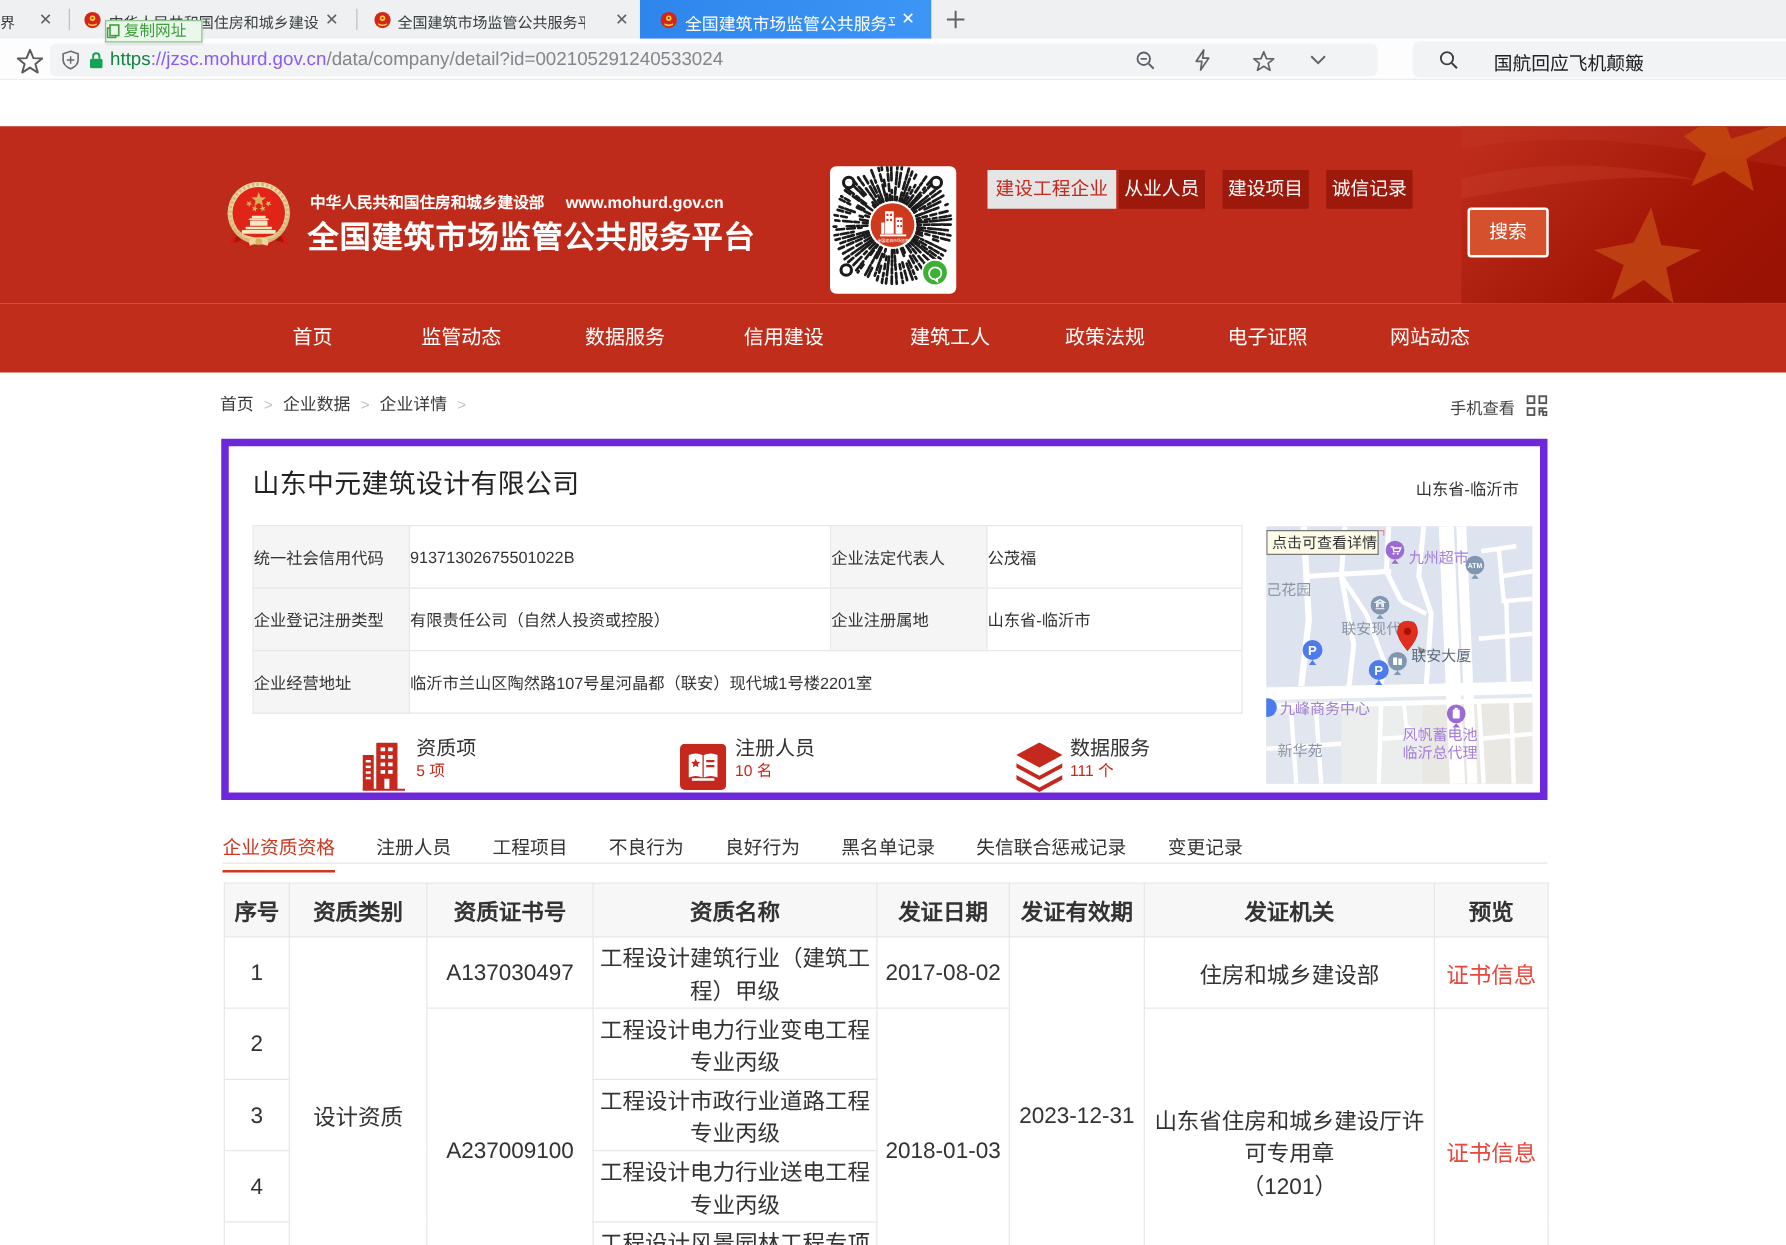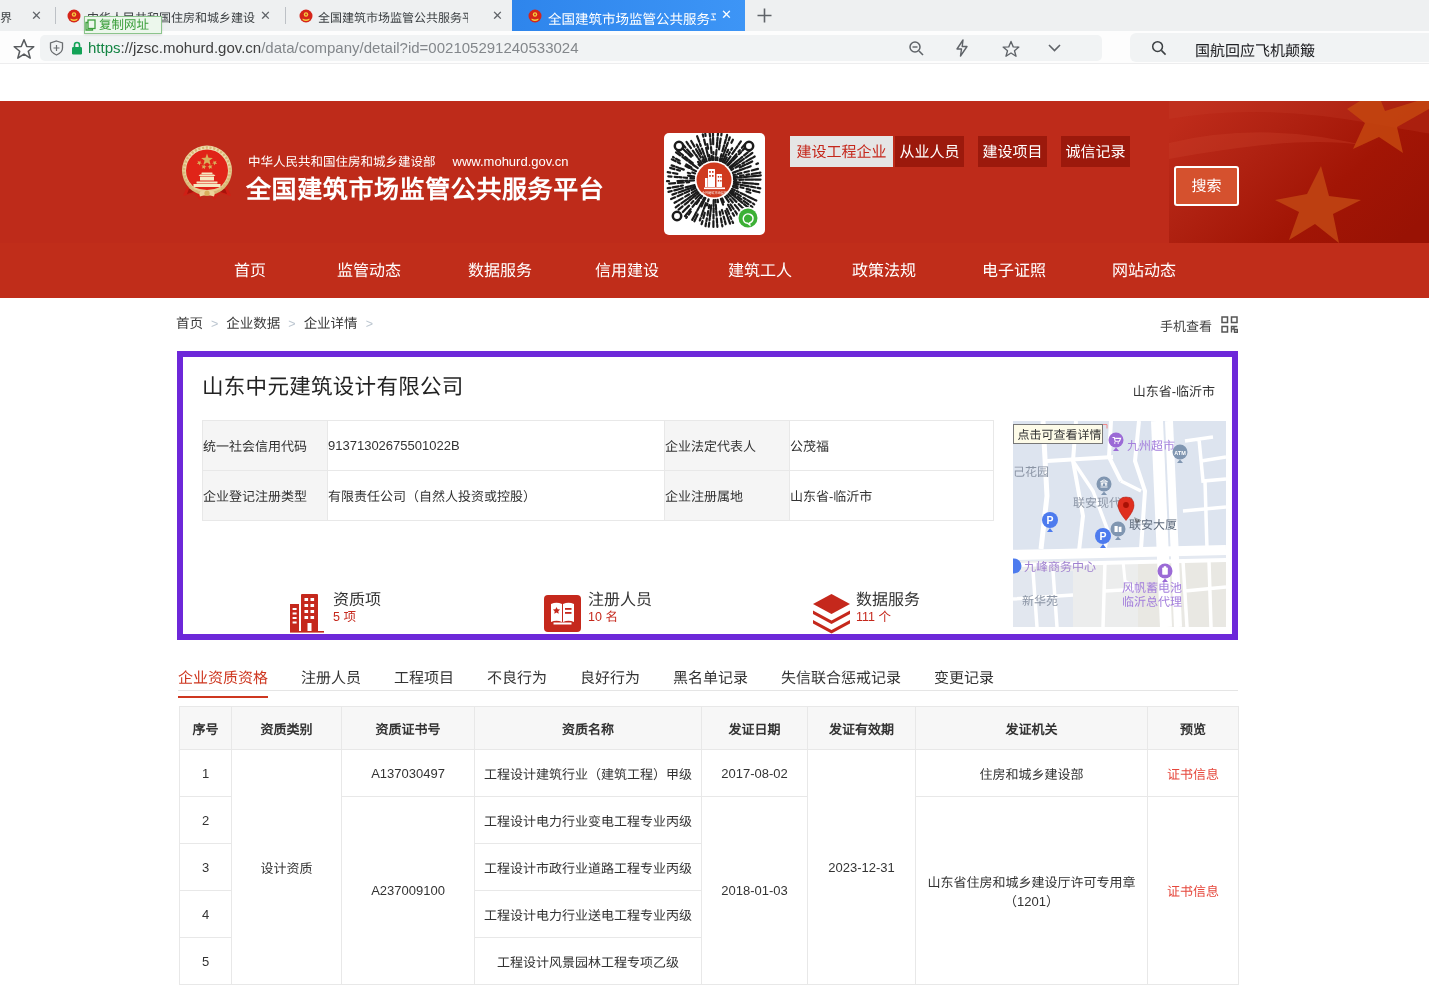--- a/index.html
+++ b/index.html
@@ -17,21 +17,21 @@
 #addrbar{position:absolute;left:0;top:31px;width:1429px;height:33px;background:#fdfdfd;border-bottom:1px solid #ededee}
 #urlfield{position:absolute;left:40px;top:4px;width:1062px;height:26px;background:#f1f3f4;border-radius:5px}
 #srchfield{position:absolute;left:1130px;top:2px;width:299px;height:29px;background:#f1f3f4;border-radius:6px 0 0 6px}
 #tooltip{position:absolute;left:84px;top:16px;width:78px;height:18px;background:#ecf7ec;border:1px solid #8cc48c;box-shadow:0 1px 2px rgba(0,0,0,.12);font-size:12.5px;color:#3da03d;line-height:17px;text-align:left;z-index:60}
 
 #whitegap{position:absolute;left:0;top:64px;width:1429px;height:37px;background:#fff}
 #hdr{position:absolute;left:0;top:101px;width:1429px;height:142px;background:#be2b1a;overflow:hidden}
 #nav{position:absolute;left:0;top:243px;width:1429px;height:55px;background:#c02d1a}
 .navitem{position:absolute;top:0;height:55px;line-height:55px;color:#fff;font-size:16px;text-align:center;white-space:nowrap}
 #flagdecor{position:absolute;right:0;top:0;width:260px;height:197px}
-.hsmall{position:absolute;left:248px;top:50px;font-weight:normal;color:#fff;letter-spacing:0px;white-space:nowrap}
+.hsmall{position:absolute;left:248px;top:50px;font-weight:bold;color:#fff;letter-spacing:0px;white-space:nowrap}
 .hbig{position:absolute;left:246px;top:68px;font-size:25px;font-weight:bold;color:#fff;letter-spacing:0.6px;white-space:nowrap}
 #qrbox{position:absolute;left:664px;top:32px;width:101px;height:102px;background:#fff;border-radius:5px}
 .stab{position:absolute;top:35px;height:31px;line-height:31px;text-align:center;font-size:15px;color:#fff;background:#9c190c}
 .stab.on{background:#e5e5e5;color:#c5281c}
 #sinput{position:absolute;left:790px;top:66px;width:385px;height:37px;background:#fff;line-height:37px;font-size:13.5px;color:#a9a9a9;padding-left:13px;white-space:nowrap;overflow:hidden}
 #sbtn{position:absolute;left:1174px;top:65px;width:65px;height:40px;background:#d5512e;border:2px solid #fff;border-radius:3px;color:#fff;font-size:15px;text-align:center;line-height:36px}
 
 .bc{font-size:13.5px;color:#3a3a3a}
 .bcsep{color:#bcc6d0;font-size:12.5px;padding:0 8px}
 #card{position:absolute;left:177px;top:351px;width:1061px;height:289px;border:6px solid #6d28d9}
@@ -43,21 +43,21 @@
 td.val{padding-left:21px}
 .stat{position:absolute;top:234px;height:44px}
 .stat .t1{font-size:16px;color:#333;line-height:17px;white-space:nowrap}
 .stat .t2{font-size:12.5px;color:#c5281c;line-height:18px;text-align:center;white-space:nowrap}
 
 #tabs2{position:absolute;left:178px;top:666px;width:1060px;height:25px;border-bottom:1px solid #e5e5e5}
 .t2{float:left;font-size:15px;color:#333;margin-right:33px;padding-bottom:9px}
 .t2.on{color:#ce3720;border-bottom:2px solid #ce3720}
 
 table.big{position:absolute;left:179px;top:706px;border-collapse:collapse;table-layout:fixed}
-table.big td,table.big th{border:1px solid #e8e8e8;font-size:13px;color:#333;text-align:center;padding:2px 4px;font-weight:normal;background:#fff}
+table.big td,table.big th{border:1px solid #e8e8e8;font-size:18px;color:#333;text-align:center;padding:2px 4px;font-weight:normal;background:#fff}
 table.big th{background:#f7f7f7;font-weight:bold;height:43px}
 .rlink{color:#e6483d}
 </style>
 </head>
 <body>
 <div id="page">
 
 <div id="tabbar">
   <div class="abs tab-title" style="left:0;top:8px">界</div>
   <div class="abs tabx" style="left:31px;top:8px">✕</div>
@@ -103,21 +103,21 @@
       </svg>
   <div id="urlfield">
     <svg class="abs" style="left:9px;top:5px" width="15" height="16" viewBox="0 0 15 16">
           <path d="M7.5 1 L13.5 3 V8 Q13.5 12.5 7.5 15 Q1.5 12.5 1.5 8 V3 Z" fill="none" stroke="#6a6d70" stroke-width="1.3"></path>
           <path d="M7.5 5 V11 M4.5 8 H10.5" stroke="#6a6d70" stroke-width="1.2"></path>
         </svg>
     <svg class="abs" style="left:31px;top:6px" width="12" height="14" viewBox="0 0 12 14">
           <rect x="1" y="6" width="10" height="7.5" rx="1.2" fill="#13a357"></rect>
           <path d="M3.5 6 V4 Q3.5 1.5 6 1.5 Q8.5 1.5 8.5 4 V6" fill="none" stroke="#13a357" stroke-width="1.6"></path>
         </svg>
-    <div class="abs" style="left:48px;top:3.5px;font-size:15px;white-space:nowrap"><span style="color:#148544">https</span><span style="color:#404040">://jzsc.mohurd.gov.cn</span><span style="color:#83878b">/data/company/detail?id=002105291240533024</span></div>
+    <div class="abs" style="left:48px;top:3.5px;font-size:15px;white-space:nowrap"><span style="color:#148544">https</span><span style="color:#8b5cf6">://jzsc.mohurd.gov.cn</span><span style="color:#83878b">/data/company/detail?id=002105291240533024</span></div>
     <svg class="abs" style="left:868px;top:5px" width="17" height="17" viewBox="0 0 17 17">
           <circle cx="7" cy="7" r="5" fill="none" stroke="#5f6368" stroke-width="1.5"></circle>
           <path d="M11 11 L15 15" stroke="#5f6368" stroke-width="1.6"></path>
           <path d="M4.5 7 H9.5" stroke="#5f6368" stroke-width="1.4"></path>
         </svg>
     <svg class="abs" style="left:915px;top:4px" width="14" height="18" viewBox="0 0 14 18">
           <path d="M8 1 L2 10 H6.5 L5.5 17 L12 7.5 H7.2 Z" fill="none" stroke="#5f6368" stroke-width="1.4" stroke-linejoin="round"></path>
         </svg>
     <svg class="abs" style="left:962px;top:5px" width="18" height="17" viewBox="0 0 24 23">
           <path d="M12 2 L15 9.3 L22.7 9.6 L16.7 14.5 L18.8 22 L12 17.6 L5.2 22 L7.3 14.5 L1.3 9.6 L9 9.3 Z" fill="none" stroke="#5f6368" stroke-width="1.8" stroke-linejoin="round"></path>
@@ -549,20 +549,24 @@
       <td class="val" style="width:337px">91371302675501022B</td>
       <td class="lbl" style="width:125px">企业法定代表人</td>
       <td class="val" style="width:204px">公茂福</td>
     </tr>
     <tr>
       <td class="lbl">企业登记注册类型</td>
       <td class="val">有限责任公司（自然人投资或控股）</td>
       <td class="lbl">企业注册属地</td>
       <td class="val">山东省-临沂市</td>
     </tr>
+    <tr>
+      <td class="lbl">企业经营地址</td>
+      <td class="val" colspan="3">临沂市兰山区陶然路107号星河晶都（联安）现代城1号楼2201室</td>
+    </tr>
   </tbody>
       </table>
   <div class="stat" style="left:107px">
     <svg class="abs" style="left:0;top:3px" width="34" height="40" viewBox="0 0 34 40">
           <g fill="#c5281c">
             <rect x="11" y="0" width="17" height="38" rx="1"></rect>
             <path d="M0 10 H9 V38 H0 Z"></path>
           </g>
           <g fill="#fff">
             <rect x="2.6" y="14" width="4" height="2"></rect>

